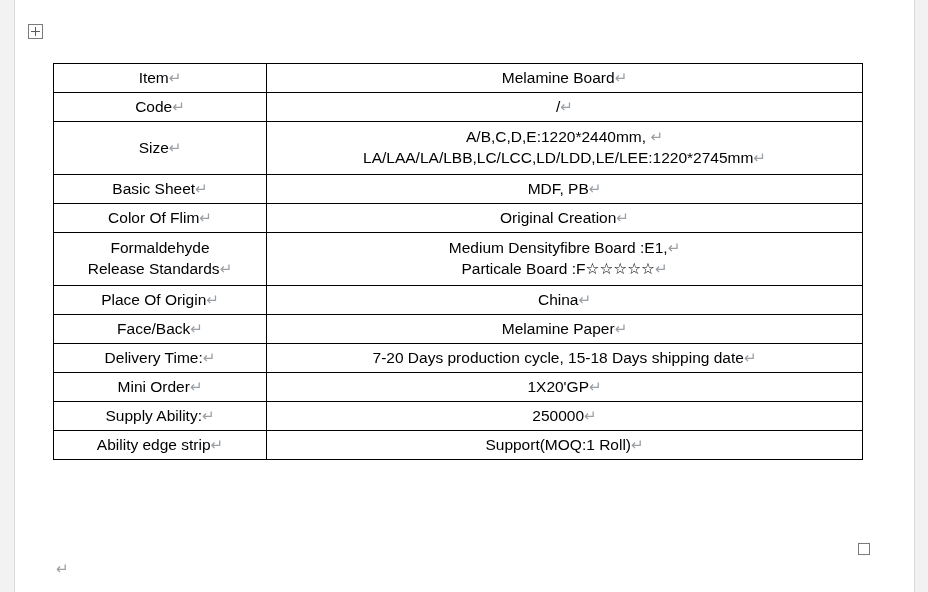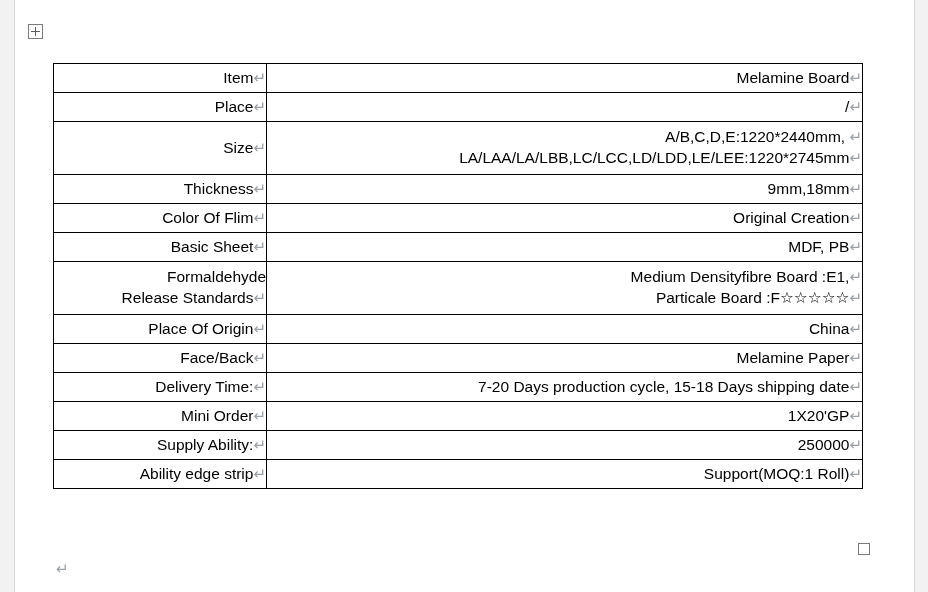--- a/index.html
+++ b/index.html
@@ -92,21 +92,21 @@
     left: 53px;
     top: 63px;
     width: 807px;
     border-collapse: collapse;
     table-layout: fixed;
   }
   table.spec td {
     border: 1px solid #000000;
     padding: 0;
     vertical-align: middle;
-    text-align: right;
+    text-align: center;
     font-size: 15.5px;
     line-height: 1.35;
   }
   td.label {
     width: 212px;
     padding: 4px 4px;
   }
   td.value {
     width: 595px;
     padding: 4px 6px;
@@ -141,61 +141,53 @@
         <td class="label">
           <span class="cellline"><span>Item</span><span class="pilcrow">↵</span></span>
         </td>
         <td class="value">
           <span class="cellline"><span>Melamine Board</span><span class="pilcrow">↵</span></span>
         </td>
       </tr>
 
       <tr class="row-normal">
         <td class="label">
-          <span class="cellline"><span>Place</span><span class="pilcrow">↵</span></span>
+          <span class="cellline"><span>Code</span><span class="pilcrow">↵</span></span>
         </td>
         <td class="value">
           <span class="cellline"><span>/</span><span class="pilcrow">↵</span></span>
         </td>
       </tr>
 
       <tr class="row-tall">
         <td class="label">
           <span class="cellline"><span>Size</span><span class="pilcrow">↵</span></span>
         </td>
         <td class="value">
           <span class="cellline"><span>A/B,C,D,E:1220*2440mm,</span> <span class="pilcrow">↵</span></span>
           <span class="cellline"><span>LA/LAA/LA/LBB,LC/LCC,LD/LDD,LE/LEE:1220*2745mm</span><span class="pilcrow">↵</span></span>
         </td>
       </tr>
 
-      <tr class="row-normal">
-        <td class="label">
-          <span class="cellline"><span>Thickness</span><span class="pilcrow">↵</span></span>
-        </td>
-        <td class="value">
-          <span class="cellline"><span>9mm,18mm</span><span class="pilcrow">↵</span></span>
+
+      <tr class="row-normal">
+        <td class="label">
+          <span class="cellline"><span>Basic Sheet</span><span class="pilcrow">↵</span></span>
+        </td>
+        <td class="value">
+          <span class="cellline"><span>MDF, PB</span><span class="pilcrow">↵</span></span>
         </td>
       </tr>
 
       <tr class="row-normal">
         <td class="label">
           <span class="cellline"><span>Color Of Flim</span><span class="pilcrow">↵</span></span>
         </td>
         <td class="value">
           <span class="cellline"><span>Original Creation</span><span class="pilcrow">↵</span></span>
-        </td>
-      </tr>
-
-      <tr class="row-normal">
-        <td class="label">
-          <span class="cellline"><span>Basic Sheet</span><span class="pilcrow">↵</span></span>
-        </td>
-        <td class="value">
-          <span class="cellline"><span>MDF, PB</span><span class="pilcrow">↵</span></span>
         </td>
       </tr>
 
 
       <tr class="row-tall">
         <td class="label">
           <span class="cellline"><span>Formaldehyde</span></span>
           <span class="cellline"><span>Release Standards</span><span class="pilcrow">↵</span></span>
         </td>
         <td class="value">

